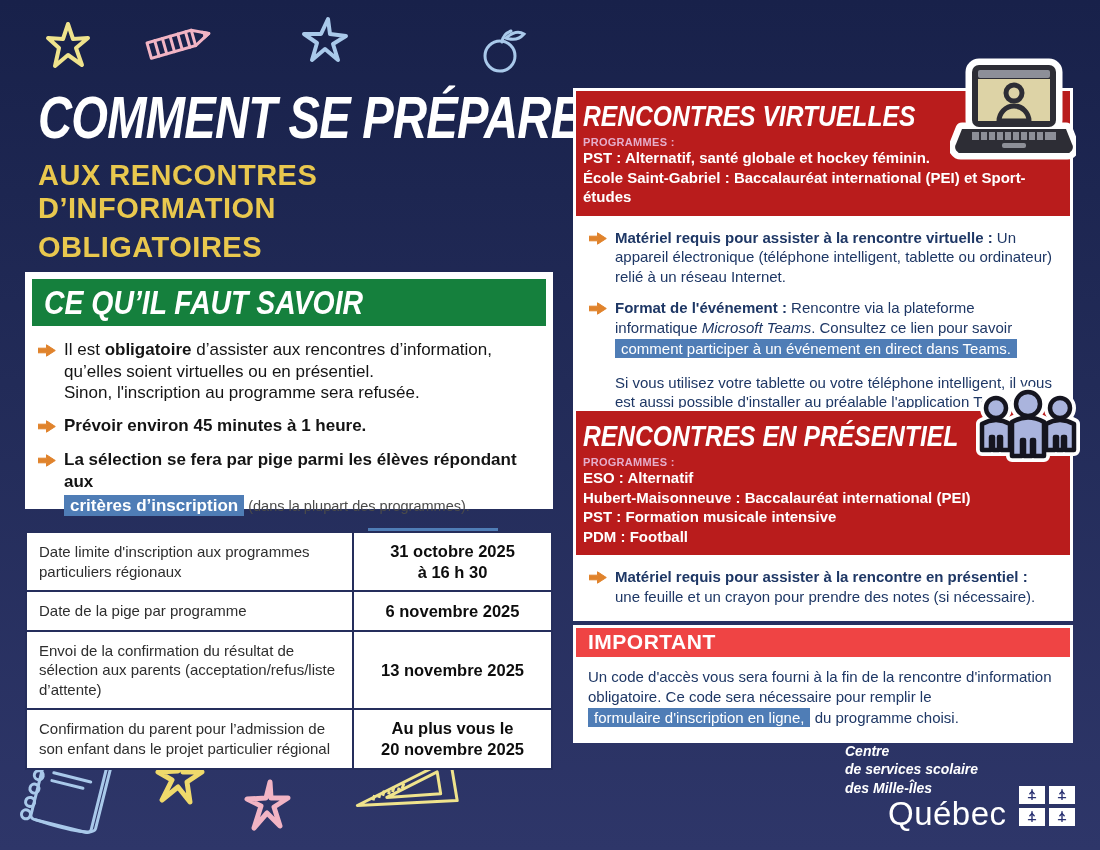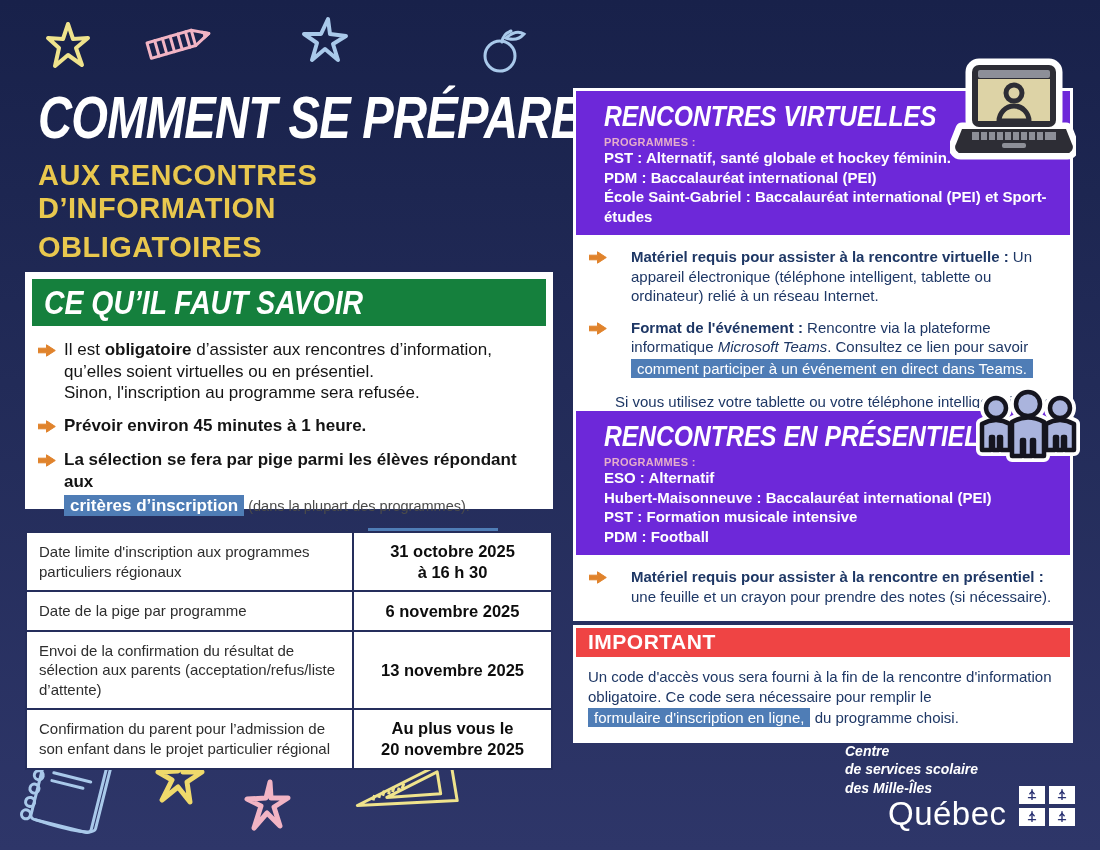--- a/index.html
+++ b/index.html
@@ -42,29 +42,29 @@
   .note { color:#4a4a4a; font-size:14.5px; }
 
   
   .sched { left:25px; top:531px; width:528px; border-collapse:collapse; background:#fff; }
   .sched td { border:2.5px solid #252e5c; vertical-align:middle; }
   .sched td.lbl { width:327px; font-size:15px; color:#2e2e2e; padding:9px 12px; line-height:1.3; }
   .sched td.val { font-size:16.5px; font-weight:bold; color:#0d0d0d; text-align:center; line-height:1.25; padding:8px 6px; }
 
   
   .rbox { left:573px; width:500px; border:3px solid #fff; }
-  .rbox-blue { background:#6d28d9; padding:9px 14px 9px 28px; color:#fff; }
+  .rbox-blue { background:#b91c1c; padding:9px 14px 9px 7px; color:#fff; }
   .rbox-title {
     display:inline-block; font-weight:bold; font-style:italic; font-size:29px;
     transform:scaleX(0.85); transform-origin:left; white-space:nowrap;
   }
   .prog-label { color:#e5aecb; font-weight:bold; font-size:11px; margin-top:3px; letter-spacing:0.3px; }
   .prog-line { font-weight:bold; font-size:15px; line-height:1.3; }
   .rbox-white { background:#fff; padding:12px 14px 12px 13px; color:#1e3765; font-size:15px; line-height:1.3; }
-  .rb { display:flex; gap:24px; }
+  .rb { display:flex; gap:8px; }
   .rb + .rb, .rb + .para, .para + .rb { margin-top:12px; }
   .para { padding-left:26px; }
   .ital { font-style:italic; }
   .chipline { margin-top:2px; }
 
   .virtual { top:88px; }
   .presentiel { top:408px; }
 
   
   .important { top:625px; left:573px; width:500px; border:3px solid #fff; }
@@ -215,21 +215,20 @@
         </td>
   </tr>
 </tbody>
   </table>
 
 <div class="abs rbox virtual">
   <div class="rbox-blue">
     <div><span class="rbox-title">RENCONTRES VIRTUELLES</span></div>
     <div class="prog-label">PROGRAMMES :</div>
     <div class="prog-line"><span class="bold">PST :</span><span> Alternatif, santé globale et hockey féminin.</span></div>
-    <div class="prog-line"><span class="bold">PDM :</span><span> Baccalauréat international (PEI)</span></div>
     <div class="prog-line"><span class="bold">École Saint-Gabriel :</span><span> Baccalauréat international (PEI) et Sport-études</span></div>
   </div>
   <div class="rbox-white">
     <div class="rb">
       <span class="b-arrow"><svg width="18" height="13" viewBox="0 0 18 13">
             <path d="M0 4.2 h8.5 V0.8 l8.8 5.7 L8.5 12.2 V8.8 H0 Z" fill="#e0832c" stroke="#e0832c" stroke-linejoin="round"></path>
           </svg></span>
       <span class="txt"><span class="bold">Matériel requis pour assister à la rencontre virtuelle :</span><span> Un appareil électronique (téléphone intelligent, tablette ou ordinateur) relié à un réseau Internet.</span></span>
     </div>
     <div class="rb">

